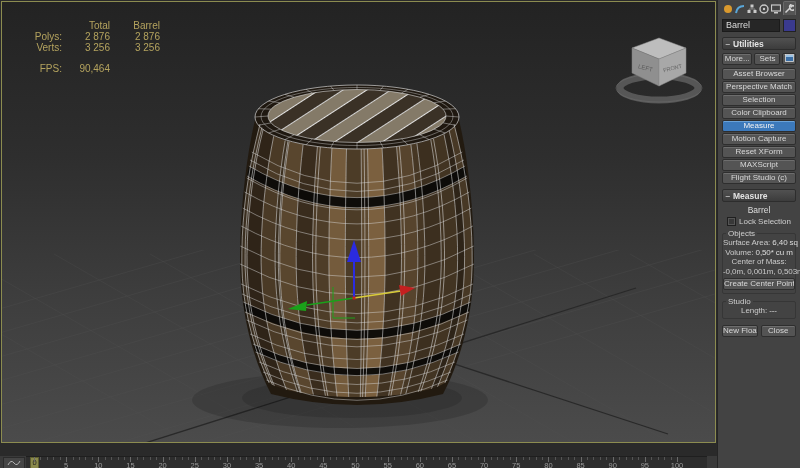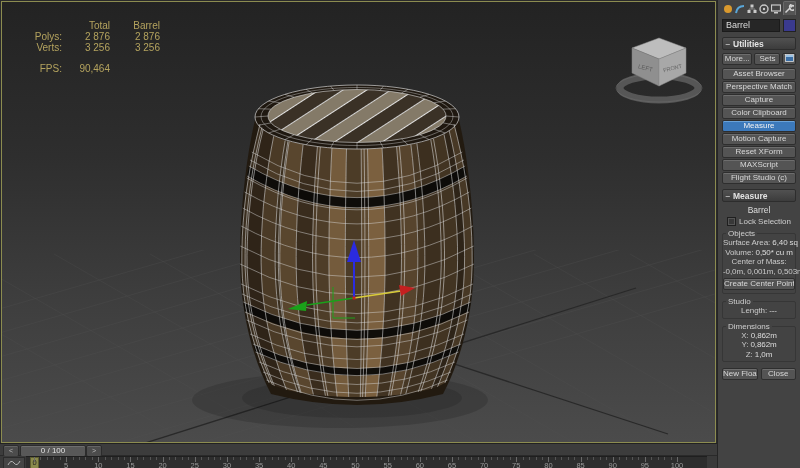--- a/index.html
+++ b/index.html
@@ -317,21 +317,21 @@
         <svg width="9" height="8">
             <rect x="0.5" y="0.5" width="8" height="7" fill="#3a6ea5" stroke="#ddd" stroke-width="0.8"></rect>
             <rect x="1" y="1" width="7" height="2" fill="#9cc3e5"></rect>
           </svg>
       </div>
     </div>
 
     <div id="util-buttons">
         <div class="panel-btn">Asset Browser</div>
         <div class="panel-btn">Perspective Match</div>
-        <div class="panel-btn">Capture</div>
+        <div class="panel-btn">Selection</div>
         <div class="panel-btn">Color Clipboard</div>
         <div class="panel-btn active">Measure</div>
         <div class="panel-btn">Motion Capture</div>
         <div class="panel-btn">Reset XForm</div>
         <div class="panel-btn">MAXScript</div>
         <div class="panel-btn">Flight Studio (c)</div>
       </div>
 
     <div class="roll">
       <span class="minus">−</span>
@@ -352,38 +352,27 @@
       <div class="ml">Center of Mass:</div>
       <div class="ml val">-0,0m, 0,001m, 0,503m</div>
       <div class="panel-btn" id="ccp">Create Center Point</div>
     </div>
 
     <div class="group">
       <div class="gt">Studio</div>
       <div class="ml"><span>Length:</span> <span class="val">---</span></div>
     </div>
 
-    <div class="group">
-      <div class="gt">Dimensions</div>
-      <div class="ml"><span>X:</span> <span class="val">0,862m</span></div>
-      <div class="ml"><span>Y:</span> <span class="val">0,862m</span></div>
-      <div class="ml"><span>Z:</span> <span class="val">1,0m</span></div>
-    </div>
 
     <div id="floater-row">
       <div class="panel-btn" style="width:46px">New Floater</div>
       <div class="panel-btn" style="width:46px">Close</div>
     </div>
   </div>
 
-  <div id="tslider">
-    <div class="tsbtn" style="left:3px">&lt;</div>
-    <div id="ts-handle">0 / 100</div>
-    <div class="tsbtn" style="left:86px">&gt;</div>
-  </div>
 
   <div id="trackbar">
     <div id="ruler">
       <div id="frame-marker">0</div>
     <div class="tick big" style="left: 8px; height: 5px;"></div>
         <div class="tick" style="left: 14.43px; height: 3px;"></div>
         <div class="tick" style="left: 20.86px; height: 3px;"></div>
         <div class="tick" style="left: 27.29px; height: 3px;"></div>
         <div class="tick" style="left: 33.72px; height: 3px;"></div>
         <div class="tick big" style="left: 40.15px; height: 5px;"></div>

